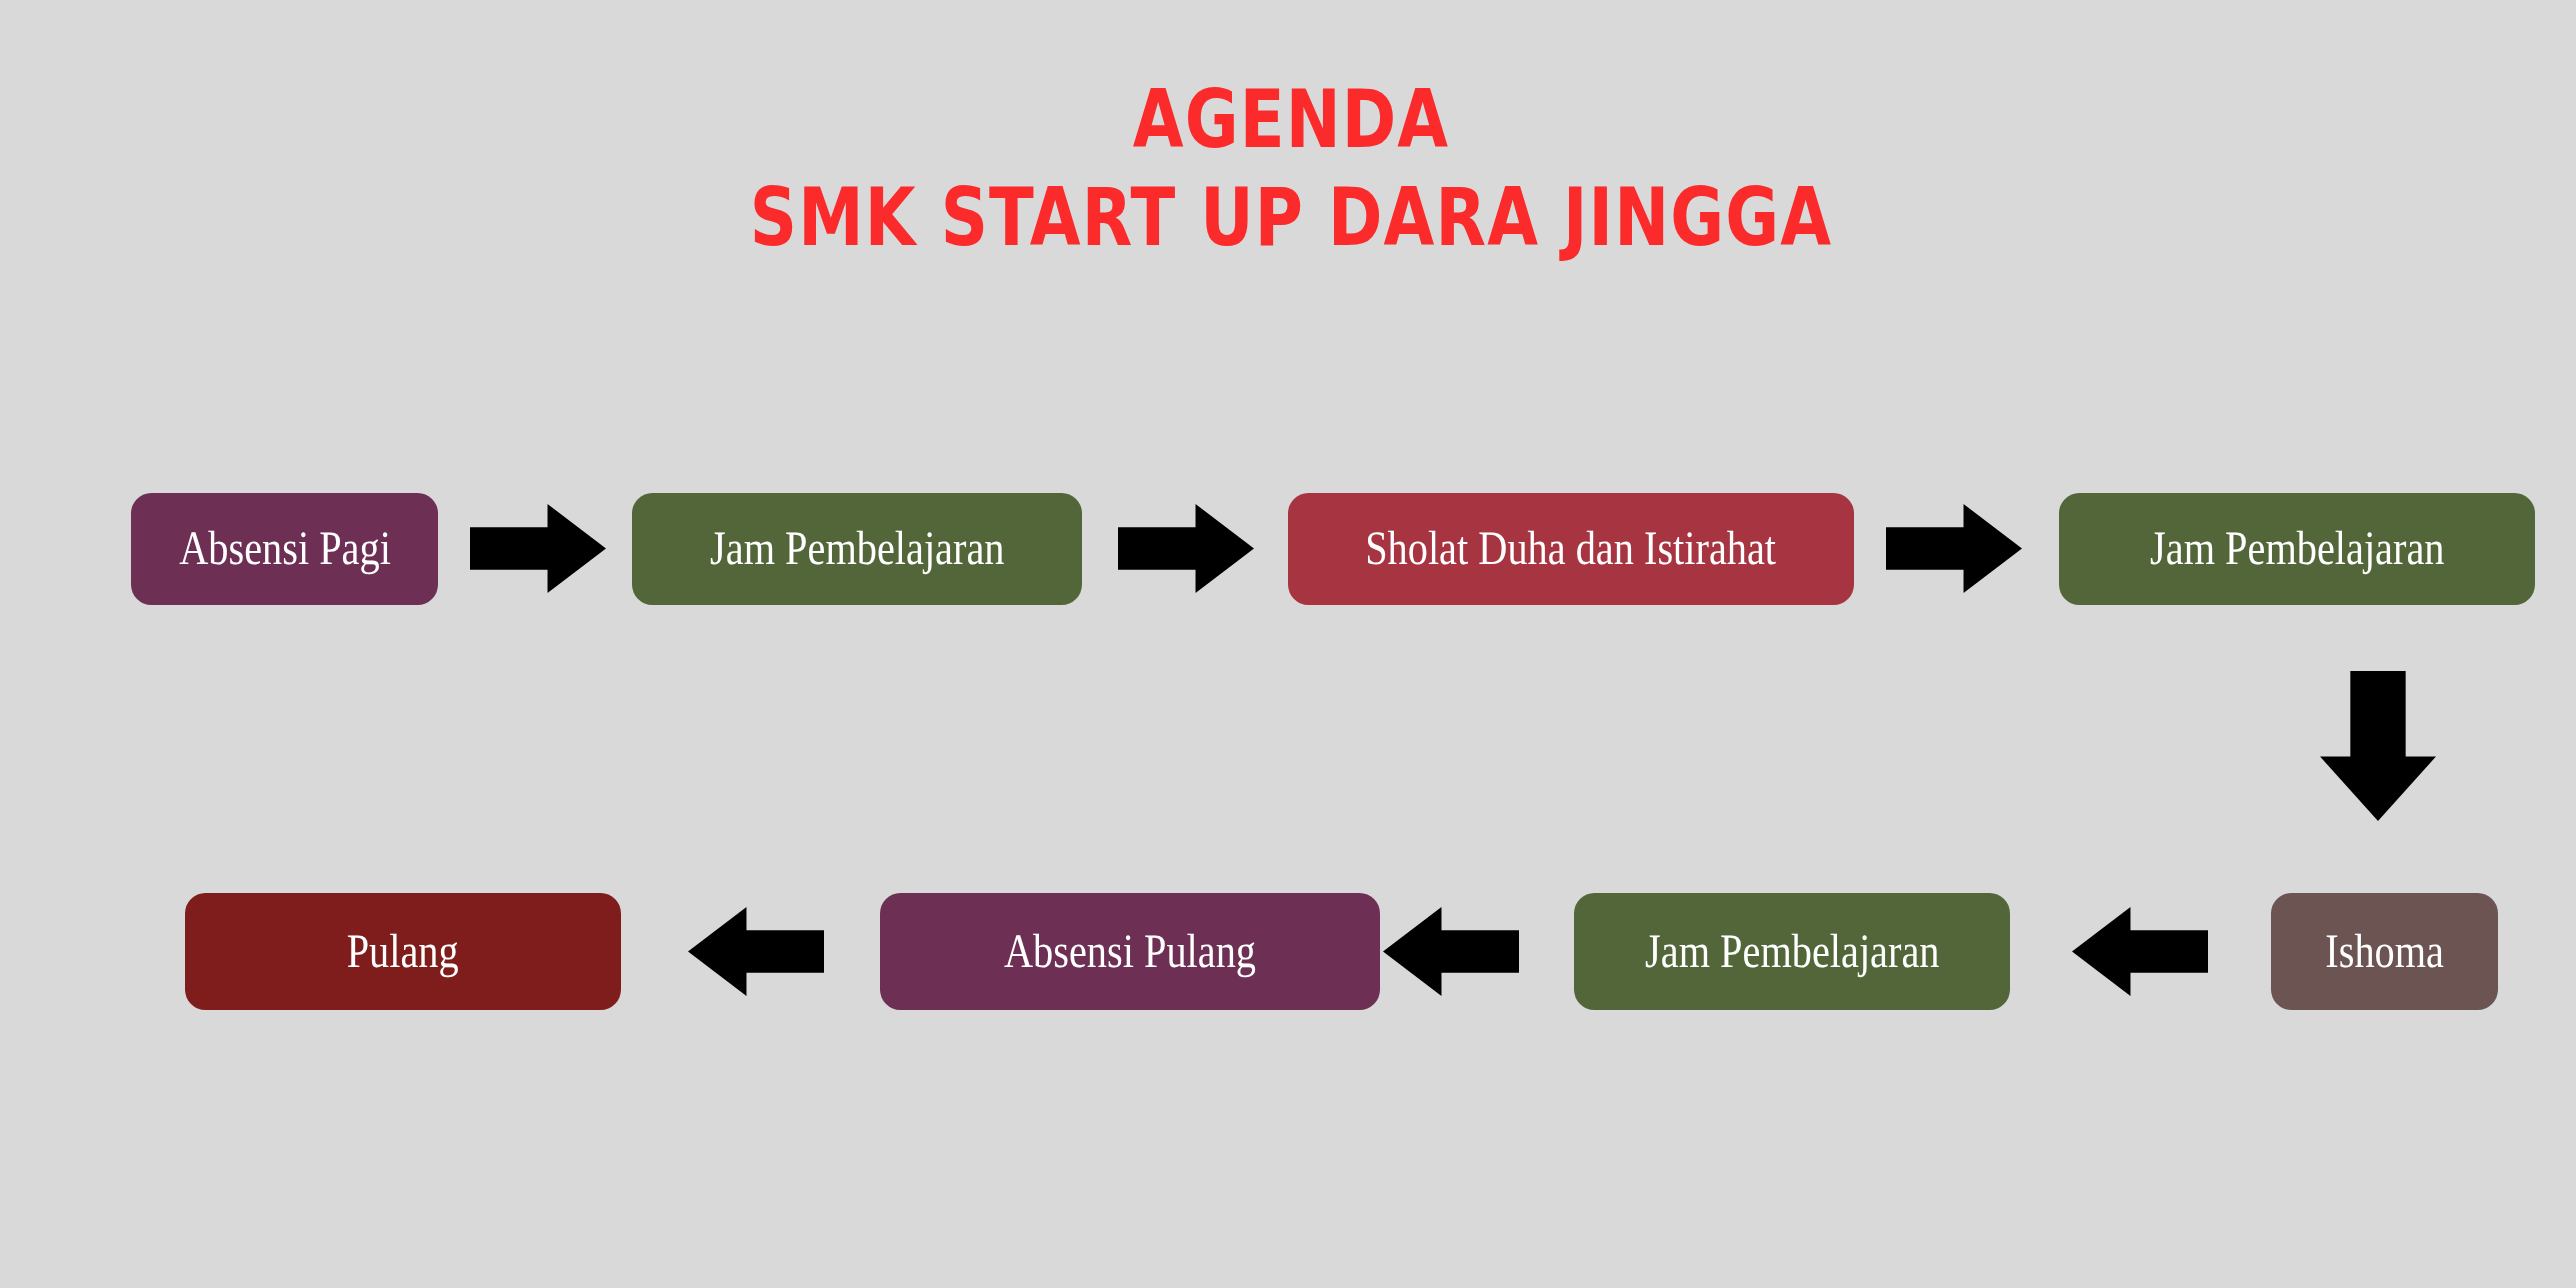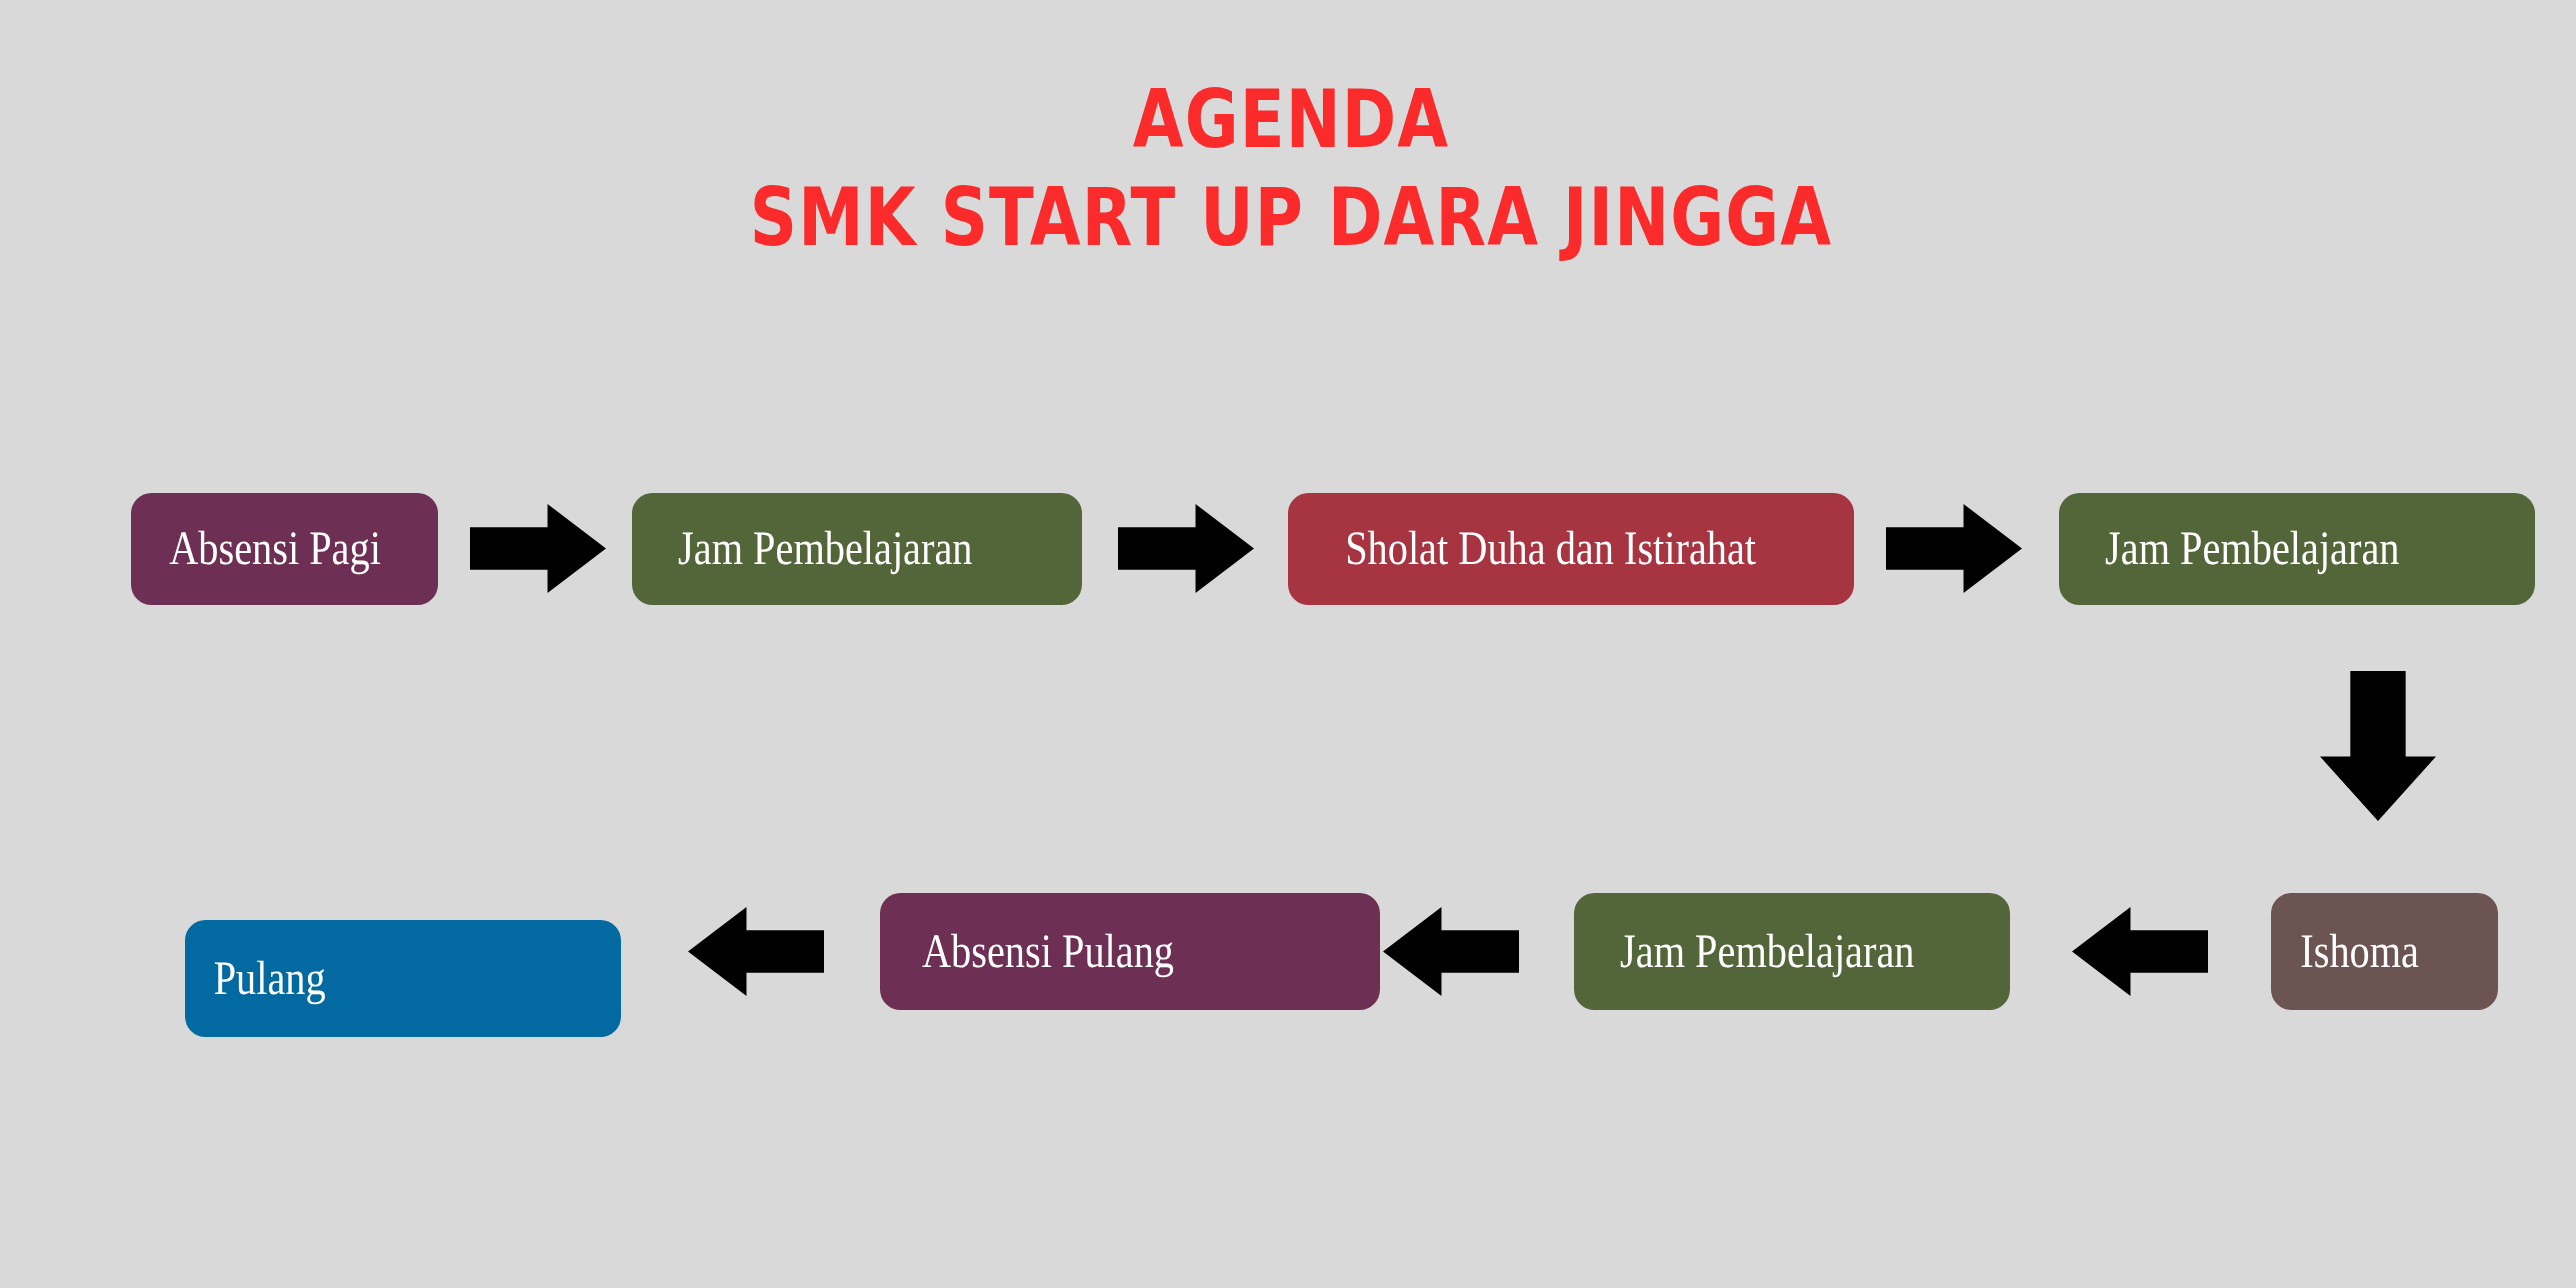--- a/index.html
+++ b/index.html
@@ -42,20 +42,21 @@
     transform-origin: center center;
   }
   .title-line-1 { font-size: 80px; }
   .title-line-2 { font-size: 80px; margin-top: 17.7px; }
 
   
   .node {
     position: absolute;
     display: flex;
     align-items: center;
+    justify-content: center;
     border-radius: 20.4px;
     color: #ffffff;
     box-sizing: border-box;
     padding: 0 17.7px;
   }
   .node-label {
     font-family: "Liberation Serif", "DejaVu Serif", serif;
     font-weight: 400;
     font-size: 48px;
     line-height: 1;
@@ -118,21 +119,21 @@
       <polygon points="0,17 57,17 57,0 100,32.5 57,65 57,48 0,48" fill="#000000"></polygon>
     </svg>
   </div>
 
   <div class="arrow" style="left:2320px; top:671px; width:116px; height:150px;">
     <svg viewBox="0 0 65 100" preserveAspectRatio="none">
       <polygon points="17,0 48,0 48,57 65,57 32.5,100 0,57 17,57" fill="#000000"></polygon>
     </svg>
   </div>
 
-  <div class="node" style="left:185px; top:893px; width:436px; height:117px; background:#0369a1;margin-top:27px;">
+  <div class="node" style="left:185px; top:893px; width:436px; height:117px; background:#7f1d1d;">
     <span class="node-label">Pulang</span>
   </div>
 
   <div class="node" style="left:880px; top:893px; width:500px; height:117px; background:#6d2f53;">
     <span class="node-label">Absensi Pulang</span>
   </div>
 
   <div class="node" style="left:1574px; top:893px; width:436px; height:117px; background:#53663a;">
     <span class="node-label">Jam Pembelajaran</span>
   </div>

